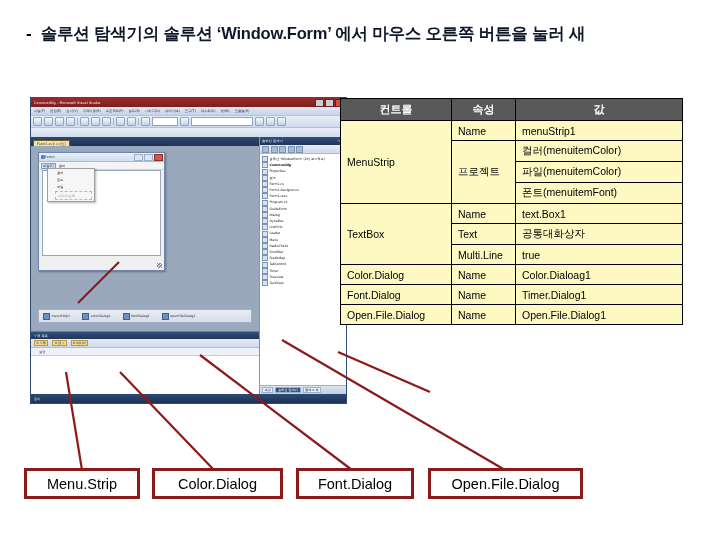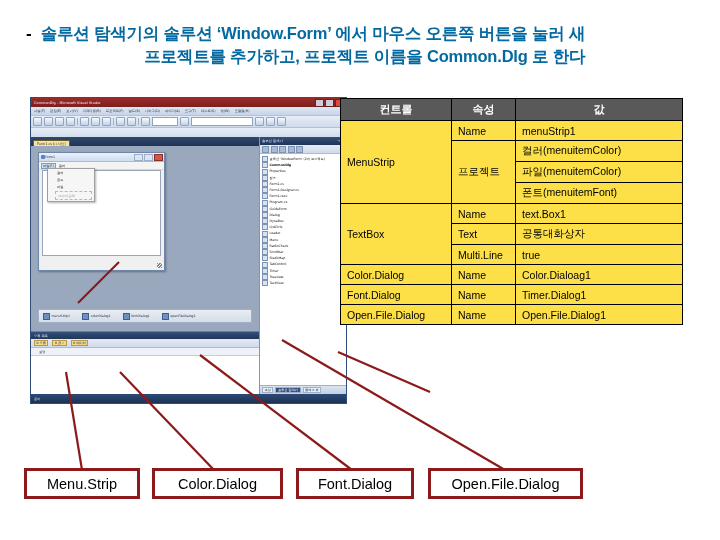--- a/index.html
+++ b/index.html
@@ -29,23 +29,22 @@
   #heading .dash {
     font-size: 17px;
     font-weight: bold;
     line-height: 23px;
     color: #000;
   }
   #heading .htext {
     font-size: 16.5px;
     font-weight: bold;
     line-height: 23px;
-    color: #0369a1;
+    color: #0f172a;
     letter-spacing: -0.2px;
-    text-align: right;
   }
 
   
   #prop-table {
     position: absolute;
     left: 340px;
     top: 98px;
     width: 342px;
     border-collapse: collapse;
     table-layout: fixed;
@@ -53,21 +52,21 @@
   #prop-table th, #prop-table td {
     border: 1px solid #000000;
     font-size: 10.5px;
     color: #000;
     padding: 3px 6px;
     height: 20px;
     box-sizing: border-box;
     vertical-align: middle;
     text-align: left;
     font-weight: normal;
-    background: #fde047;
+    background: #fef9c3;
   }
   #prop-table thead th {
     background: #595959;
     color: #ffffff;
     font-weight: bold;
     text-align: center;
     height: 21px;
     font-size: 11px;
   }
   #prop-table col.c1 { width: 111px; }
@@ -378,21 +377,20 @@
 </style>
 </head>
 <body>
 
 <div id="slide">
 
   <div id="heading">
     <div class="dash">-</div>
     <div>
       <div class="htext">솔루션 탐색기의 솔루션 ‘Window.Form’ 에서 마우스 오른쪽 버튼을 눌러 새</div>
-      <div class="htext">프로젝트를 추가하고, 프로젝트 이름을 Common.Dlg 로 한다</div>
     </div>
   </div>
 
   <div id="vs-shot">
 
     <div class="vs-titlebar">
       <div class="tbtext">CommonDlg - Microsoft Visual Studio</div>
       <div class="wbtns">
         <i></i>
         <i></i>

